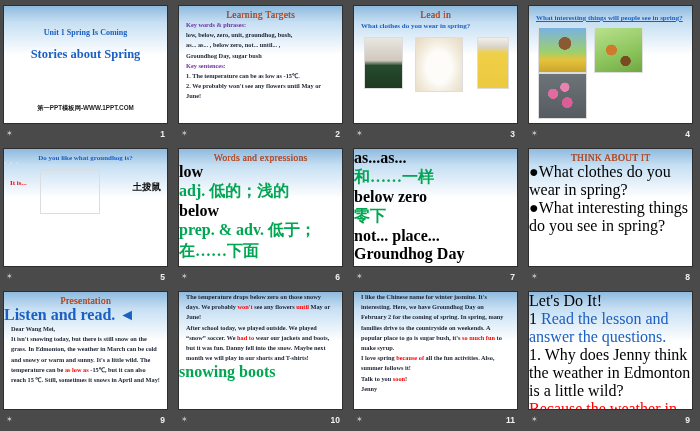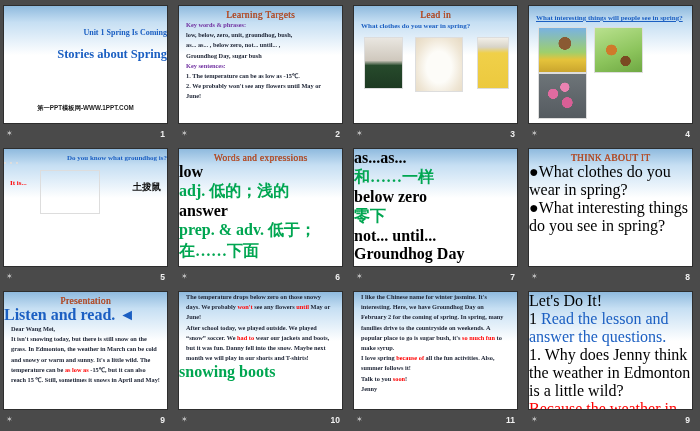--- a/index.html
+++ b/index.html
@@ -36,21 +36,21 @@
     text-shadow:.4px .4px 0 #8a3a1e;
   }
   .blue{color:#1b5fc2;}
   .purple{color:#7030a0;}
   .green{color:#00a651;}
   .red{color:#ff0000;}
   .dark{color:#1b2233;}
   .bold{font-weight:bold;}
   .small{font-size:6.3px;line-height:1.62;}
   .pad{padding:0 7px;}
-  .center{text-align:right;font-family:Liberation Serif, serif;}
+  .center{text-align:center;font-family:Liberation Serif, serif;}
   
   .s1-sub{margin-top:22px;font-size:8px;}
   .s1-title{margin-top:10px;font-size:12.5px;}
   .s1-footer{position:absolute;bottom:10px;width:100%;text-align:center;
     font-size:6.3px;font-weight:bold;color:#1d1d1d;font-family:"Liberation Sans",sans-serif;}
   
   .ph{display:inline-block;vertical-align:top;border:1px solid #ddd;}
   
   .s3-photos{margin:7px 0 0 10px;}
   .ph-girl{width:37px;height:50px;background:linear-gradient(180deg,#e9e6e0 0%,#cfc8bd 45%,#274a2c 55%,#1d3a22 100%);margin-right:8px;}
@@ -199,60 +199,60 @@
 
     </div>
     <div class="strip">
       <span class="star">✶</span>
       <span class="num">4</span>
     </div>
   </div>
 
   <div class="cell">
     <div class="slide">
-      <div class="center blue bold s5-q">Do you know what groundhog is?</div>
+      <div class="center blue bold s5-q">Do you like what groundhog is?</div>
       <div class="red bold s5-itis">It is...</div>
       <div class="s5-zh">土拨鼠</div>
       <span class="ph ph-ghog1"></span>
       <span class="ph ph-ghog2"></span>
       <span class="ph ph-ghog3"></span>
       <span class="ph ph-boy"></span>
     </div>
     <div class="strip">
       <span class="star">✶</span>
       <span class="num">5</span>
     </div>
   </div>
 
   <div class="cell">
     <div class="slide">
       <div class="hdr">Words and expressions</div>
       <div class="vocab">
         <div class="vw bold">low</div>
         <div class="vm green bold">adj. 低的；浅的</div>
-        <div class="vw bold">answer</div>
+        <div class="vw bold">below</div>
         <div class="vm green bold">prep. &amp; adv. 低于；在……下面</div>
         <div class="vw bold">zero</div>
 
       </div>
     </div>
     <div class="strip">
       <span class="star">✶</span>
       <span class="num">6</span>
     </div>
   </div>
 
   <div class="cell">
     <div class="slide">
       <div class="phr">
         <div class="pe bold">as...as...</div>
         <div class="pz green bold">和……一样</div>
         <div class="pe bold">below zero</div>
         <div class="pz green bold">零下</div>
-        <div class="pe bold">not... until...</div>
+        <div class="pe bold">not... place...</div>
         <div class="pe bold">Groundhog Day</div>
 
       </div>
       <span class="chick chick1"></span>
       <span class="chick chick2"></span>
       <span class="chick chick3"></span>
     </div>
     <div class="strip">
       <span class="star">✶</span>
       <span class="num">7</span>

